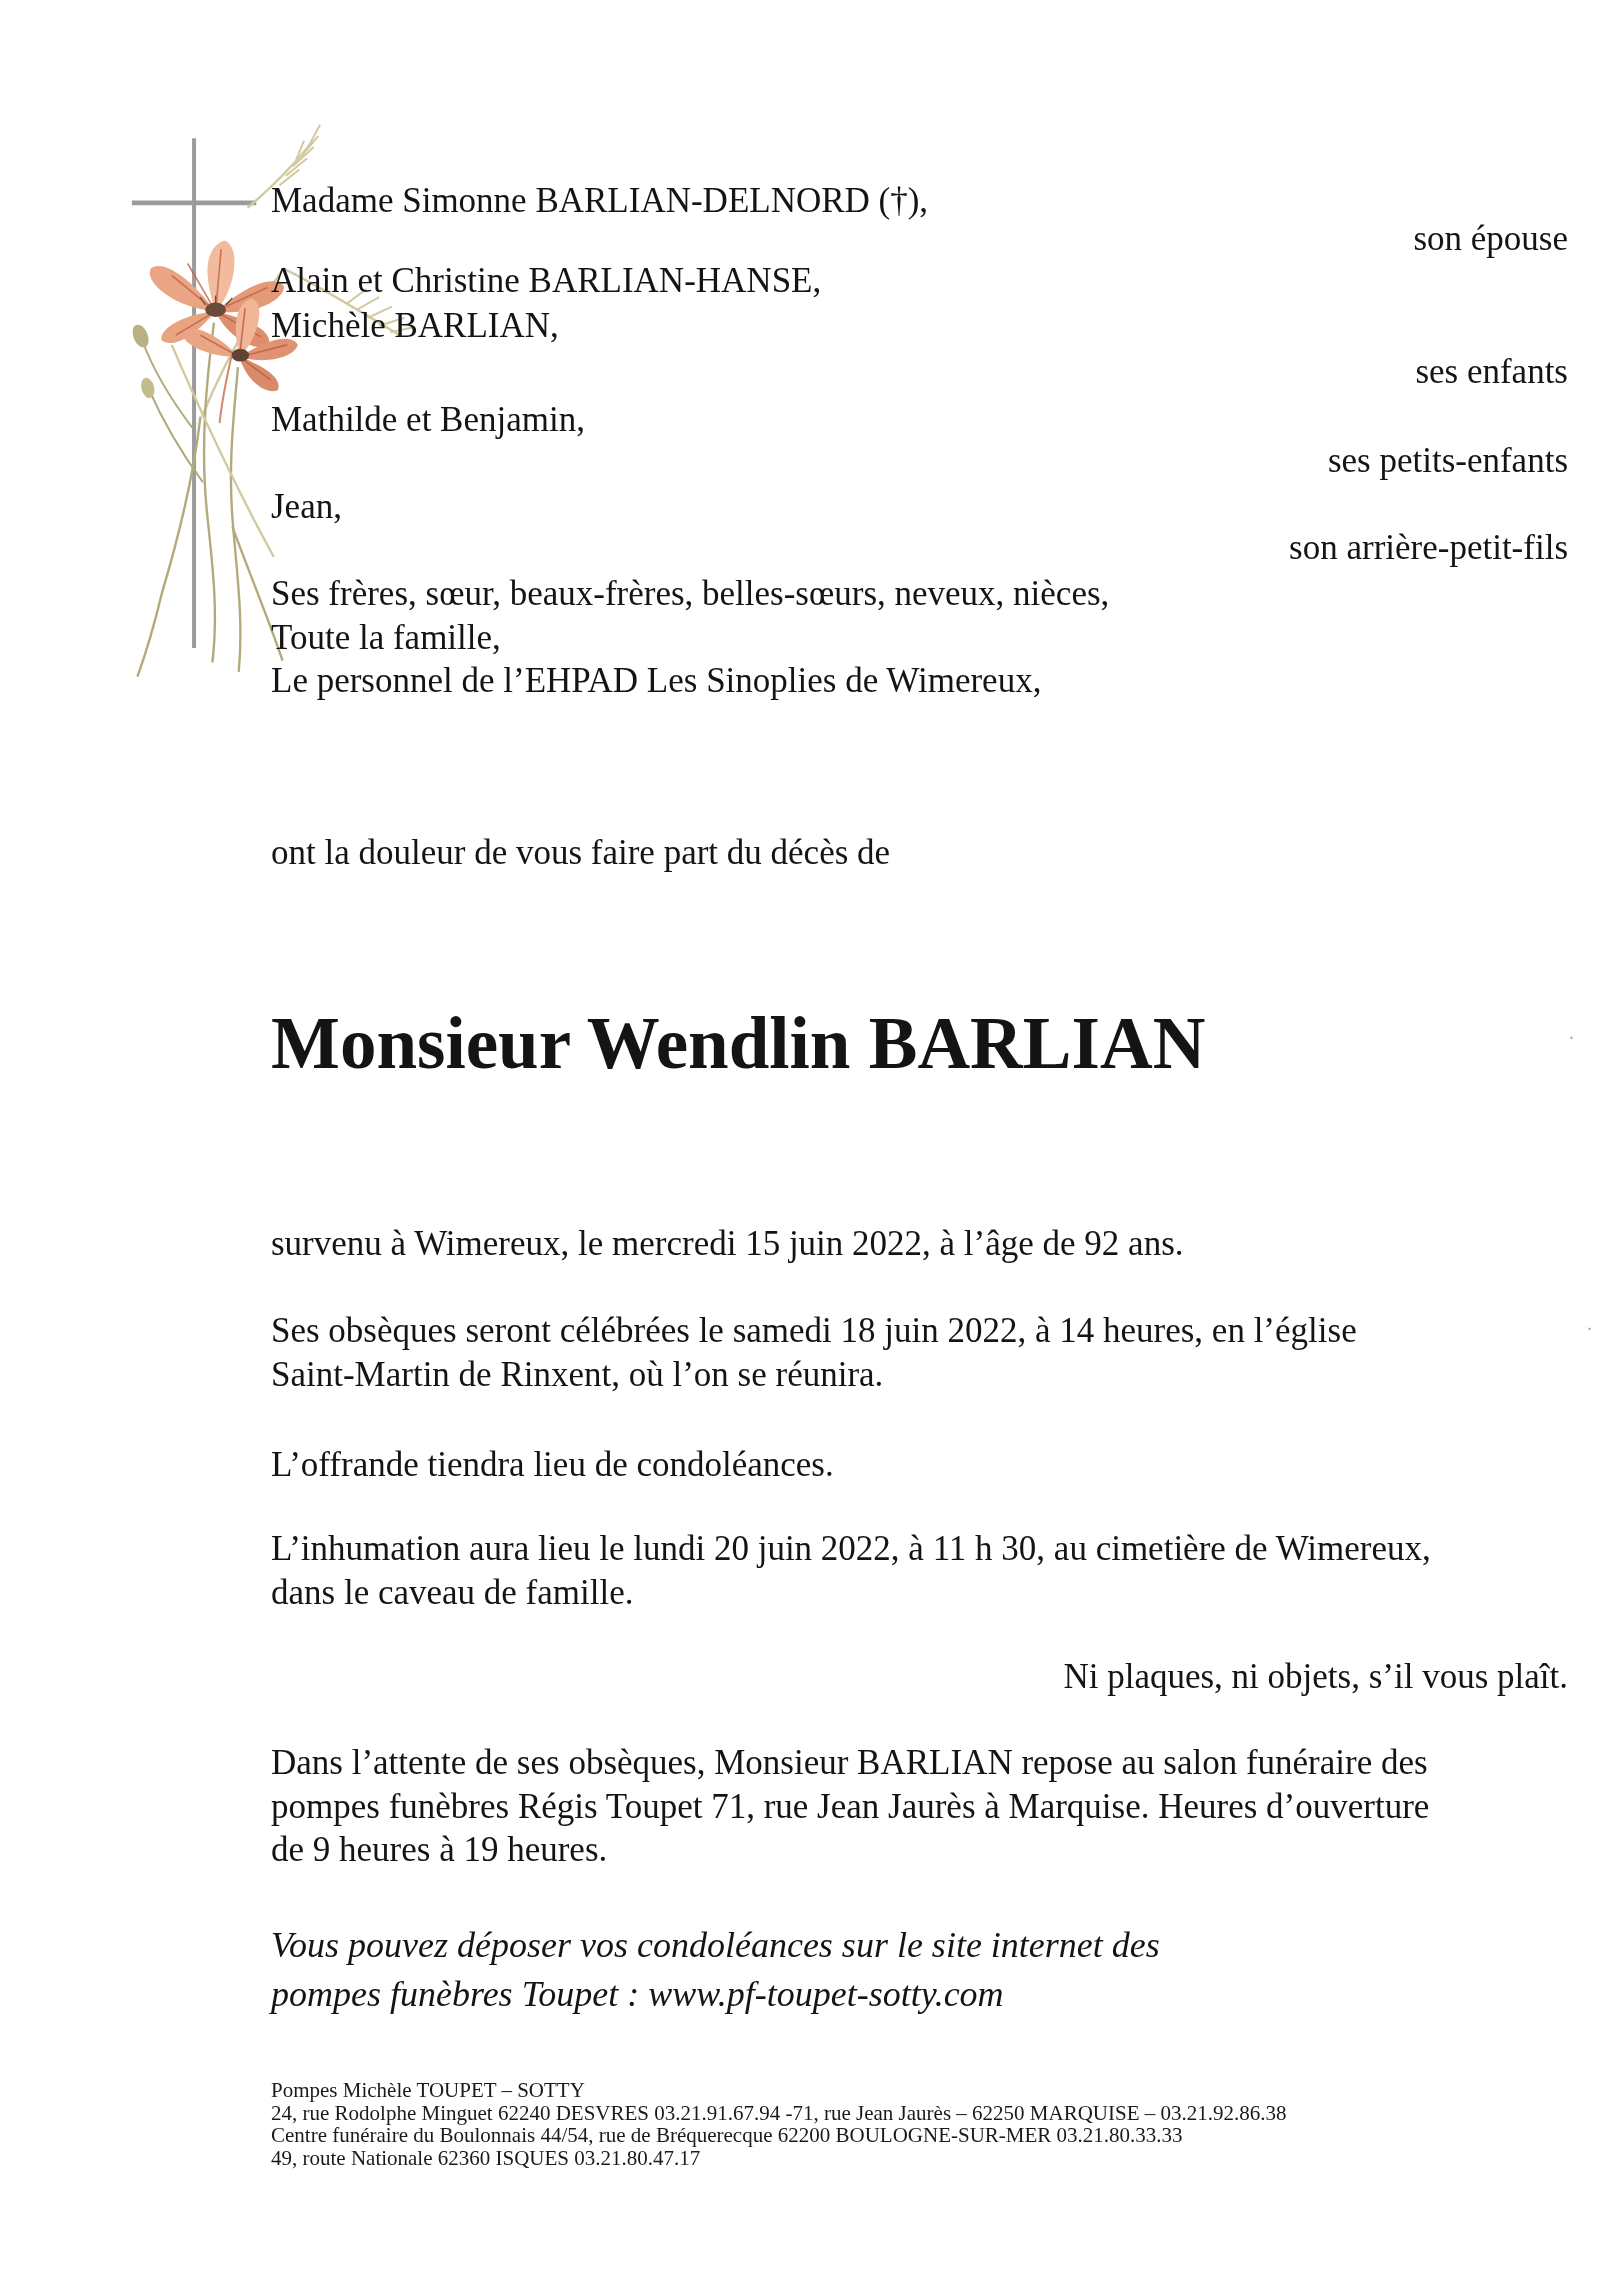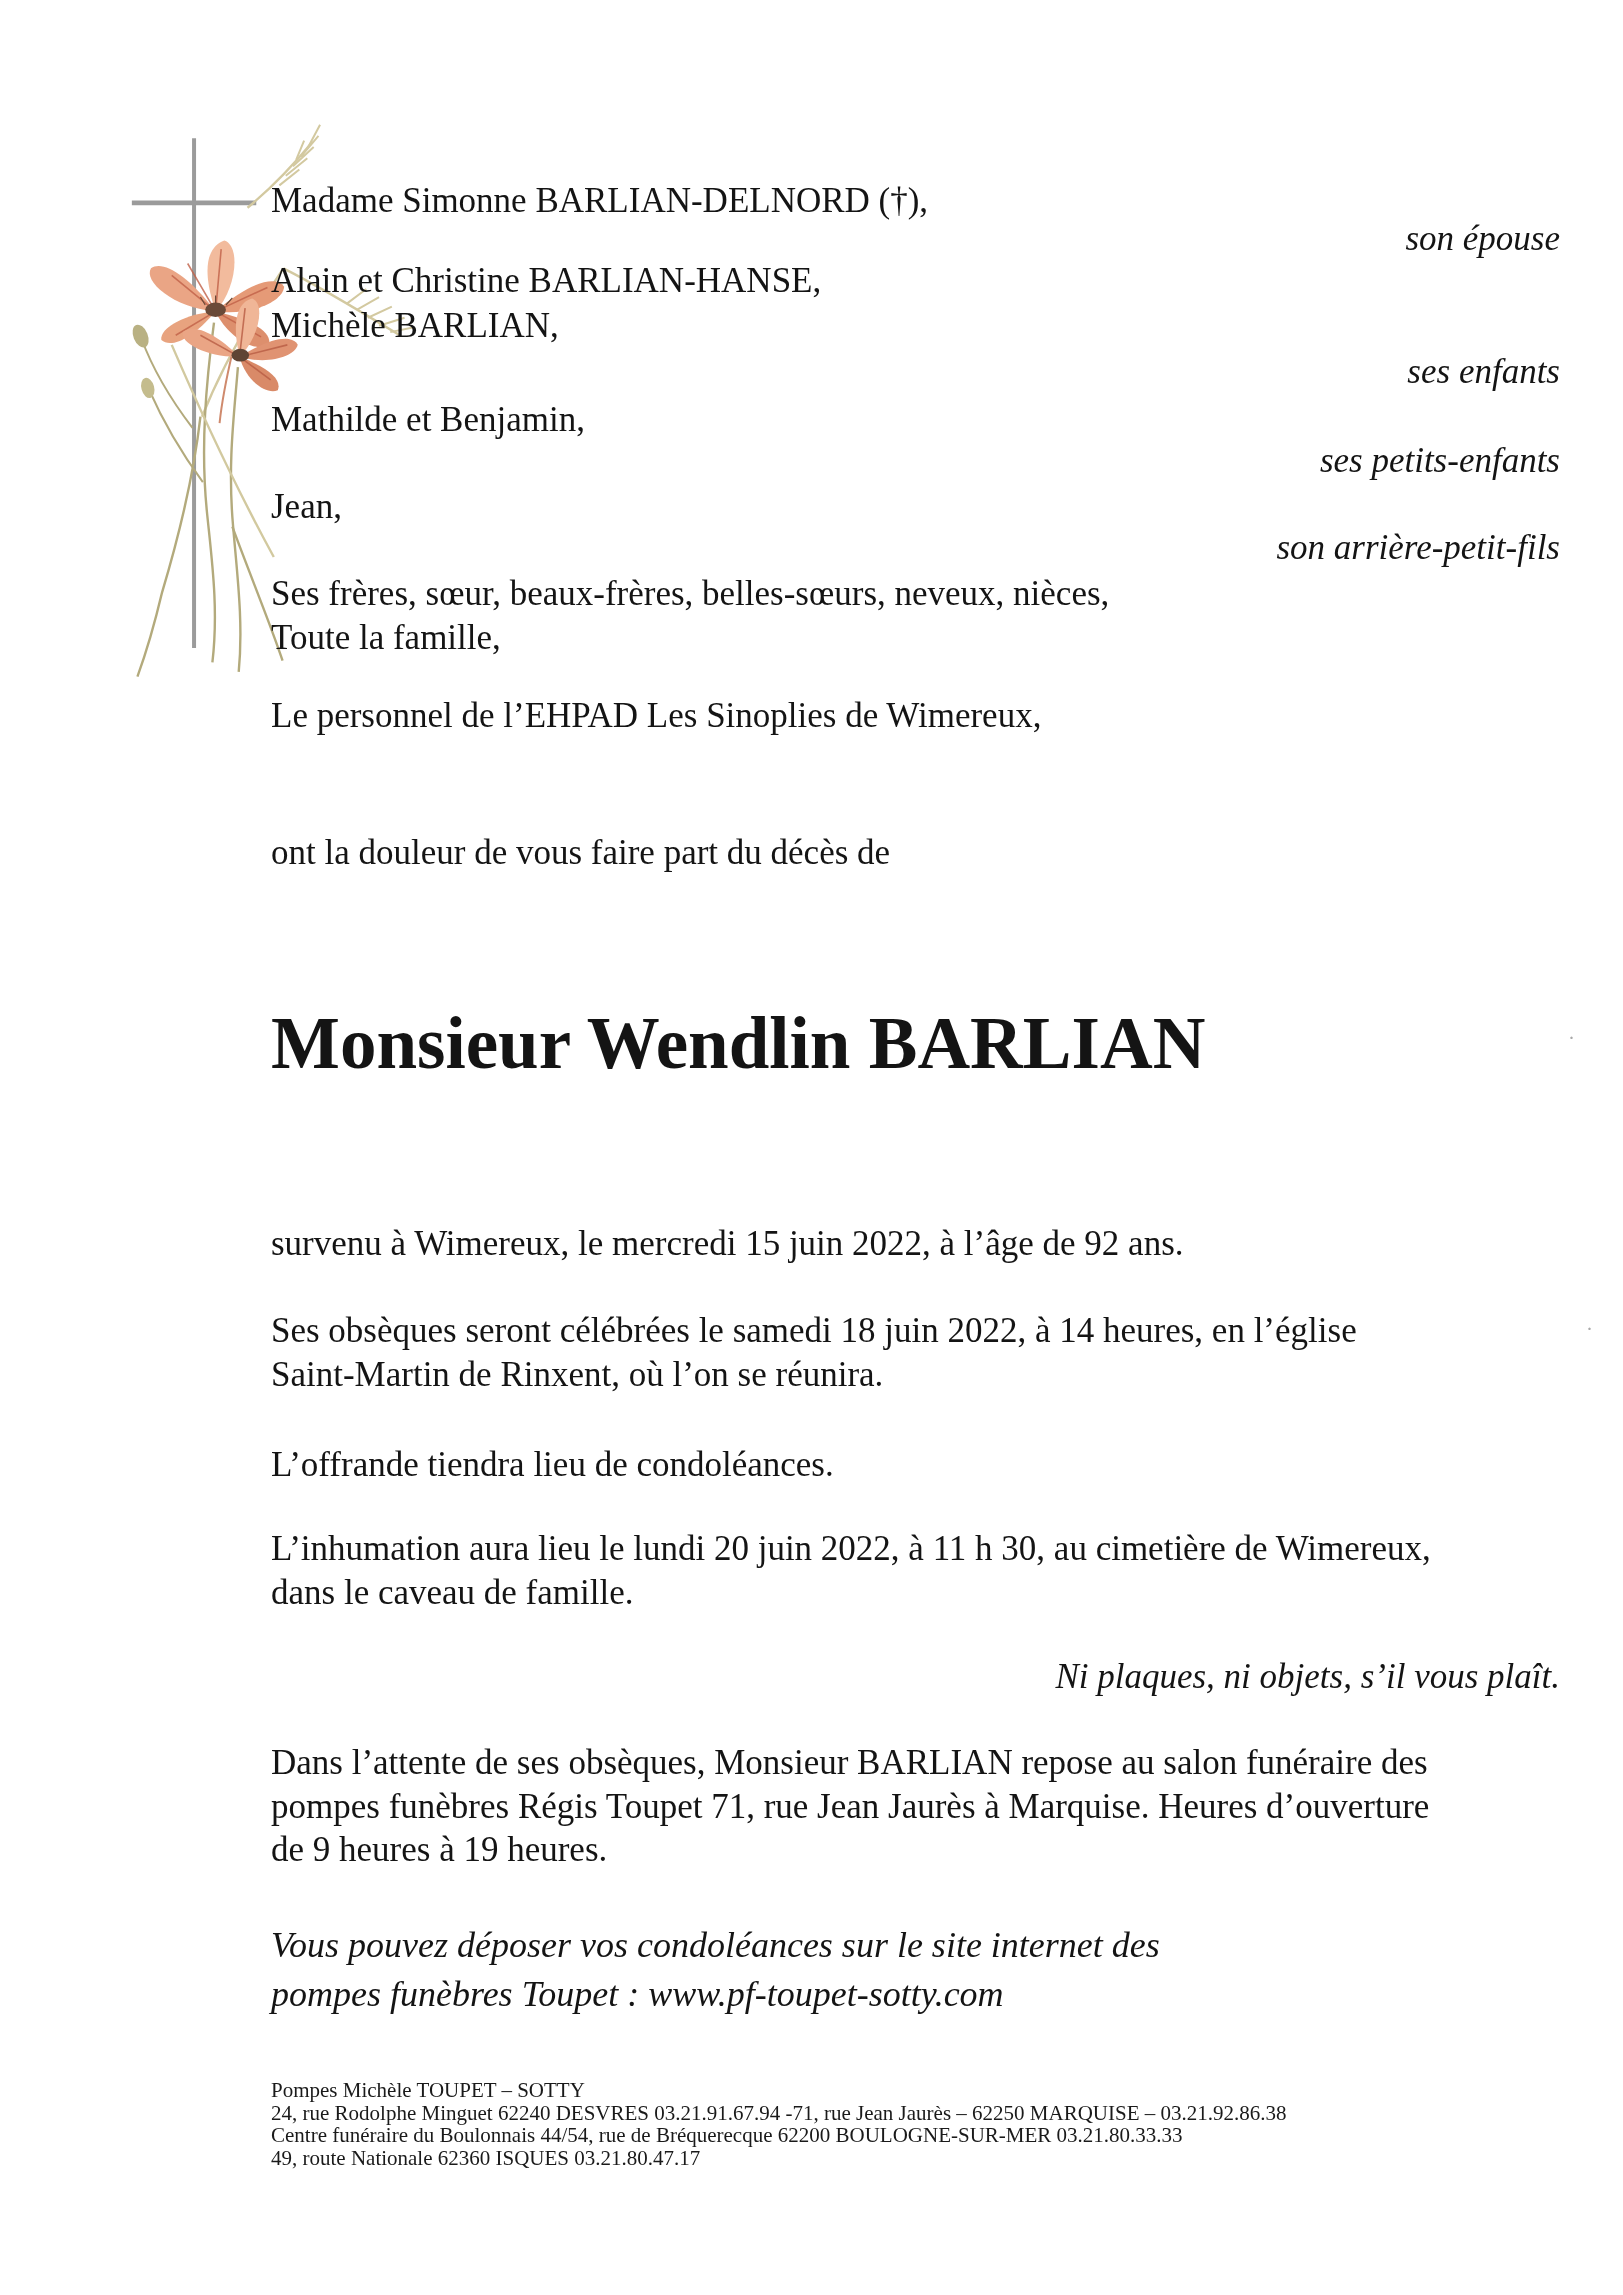--- a/index.html
+++ b/index.html
@@ -15,21 +15,21 @@
     margin-left:12px;
   }
   .line{
     position:absolute;
     font-size:35px;
     line-height:44px;
     white-space:pre;
     color:#141414;
   }
   .left{left:259px;}
-  .rightlab{right:76px;font-style:italic;text-align:right;}
+  .rightlab{right:68px;text-align:right;}
   .center{left:259px;width:1299px;text-align:left;white-space:nowrap;}
   .title{
     font-weight:bold;
     font-size:73px;
     line-height:80px;
     letter-spacing:0px;
   }
   .bigitalic{font-style:italic;font-size:36px;line-height:48px;}
   .footer{font-size:21px;line-height:24px;color:#1a1a1a;}
   .deco{position:absolute;left:32px;top:112px;width:399px;height:638px;}
@@ -97,21 +97,21 @@
     <div class="line rightlab" style="top:217px">son épouse</div>
     <div class="line left" style="top:259px">Alain et Christine BARLIAN-HANSE,</div>
     <div class="line left" style="top:304px">Michèle BARLIAN,</div>
     <div class="line rightlab" style="top:350px">ses enfants</div>
     <div class="line left" style="top:398px">Mathilde et Benjamin,</div>
     <div class="line rightlab" style="top:439px">ses petits-enfants</div>
     <div class="line left" style="top:485px">Jean,</div>
     <div class="line rightlab" style="top:526px">son arrière-petit-fils</div>
     <div class="line left" style="top:572px">Ses frères, sœur, beaux-frères, belles-sœurs, neveux, nièces,</div>
     <div class="line left" style="top:616px">Toute la famille,</div>
-    <div class="line left" style="top:694px">Le personnel de l’EHPAD Les Sinoplies de Wimereux,</div>
+    <div class="line left" style="top:659px">Le personnel de l’EHPAD Les Sinoplies de Wimereux,</div>
   </div>
 
   <div>
     <div class="line left" style="top:831px">ont la douleur de vous faire part du décès de</div>
 
     <div class="line center title" style="top:1004px">Monsieur Wendlin BARLIAN</div>
 
     <div class="line left" style="top:1222px">survenu à Wimereux, le mercredi 15 juin 2022, à l’âge de 92 ans.</div>
 
     <div class="line left" style="top:1309px">Ses obsèques seront célébrées le samedi 18 juin 2022, à 14 heures, en l’église</div>

